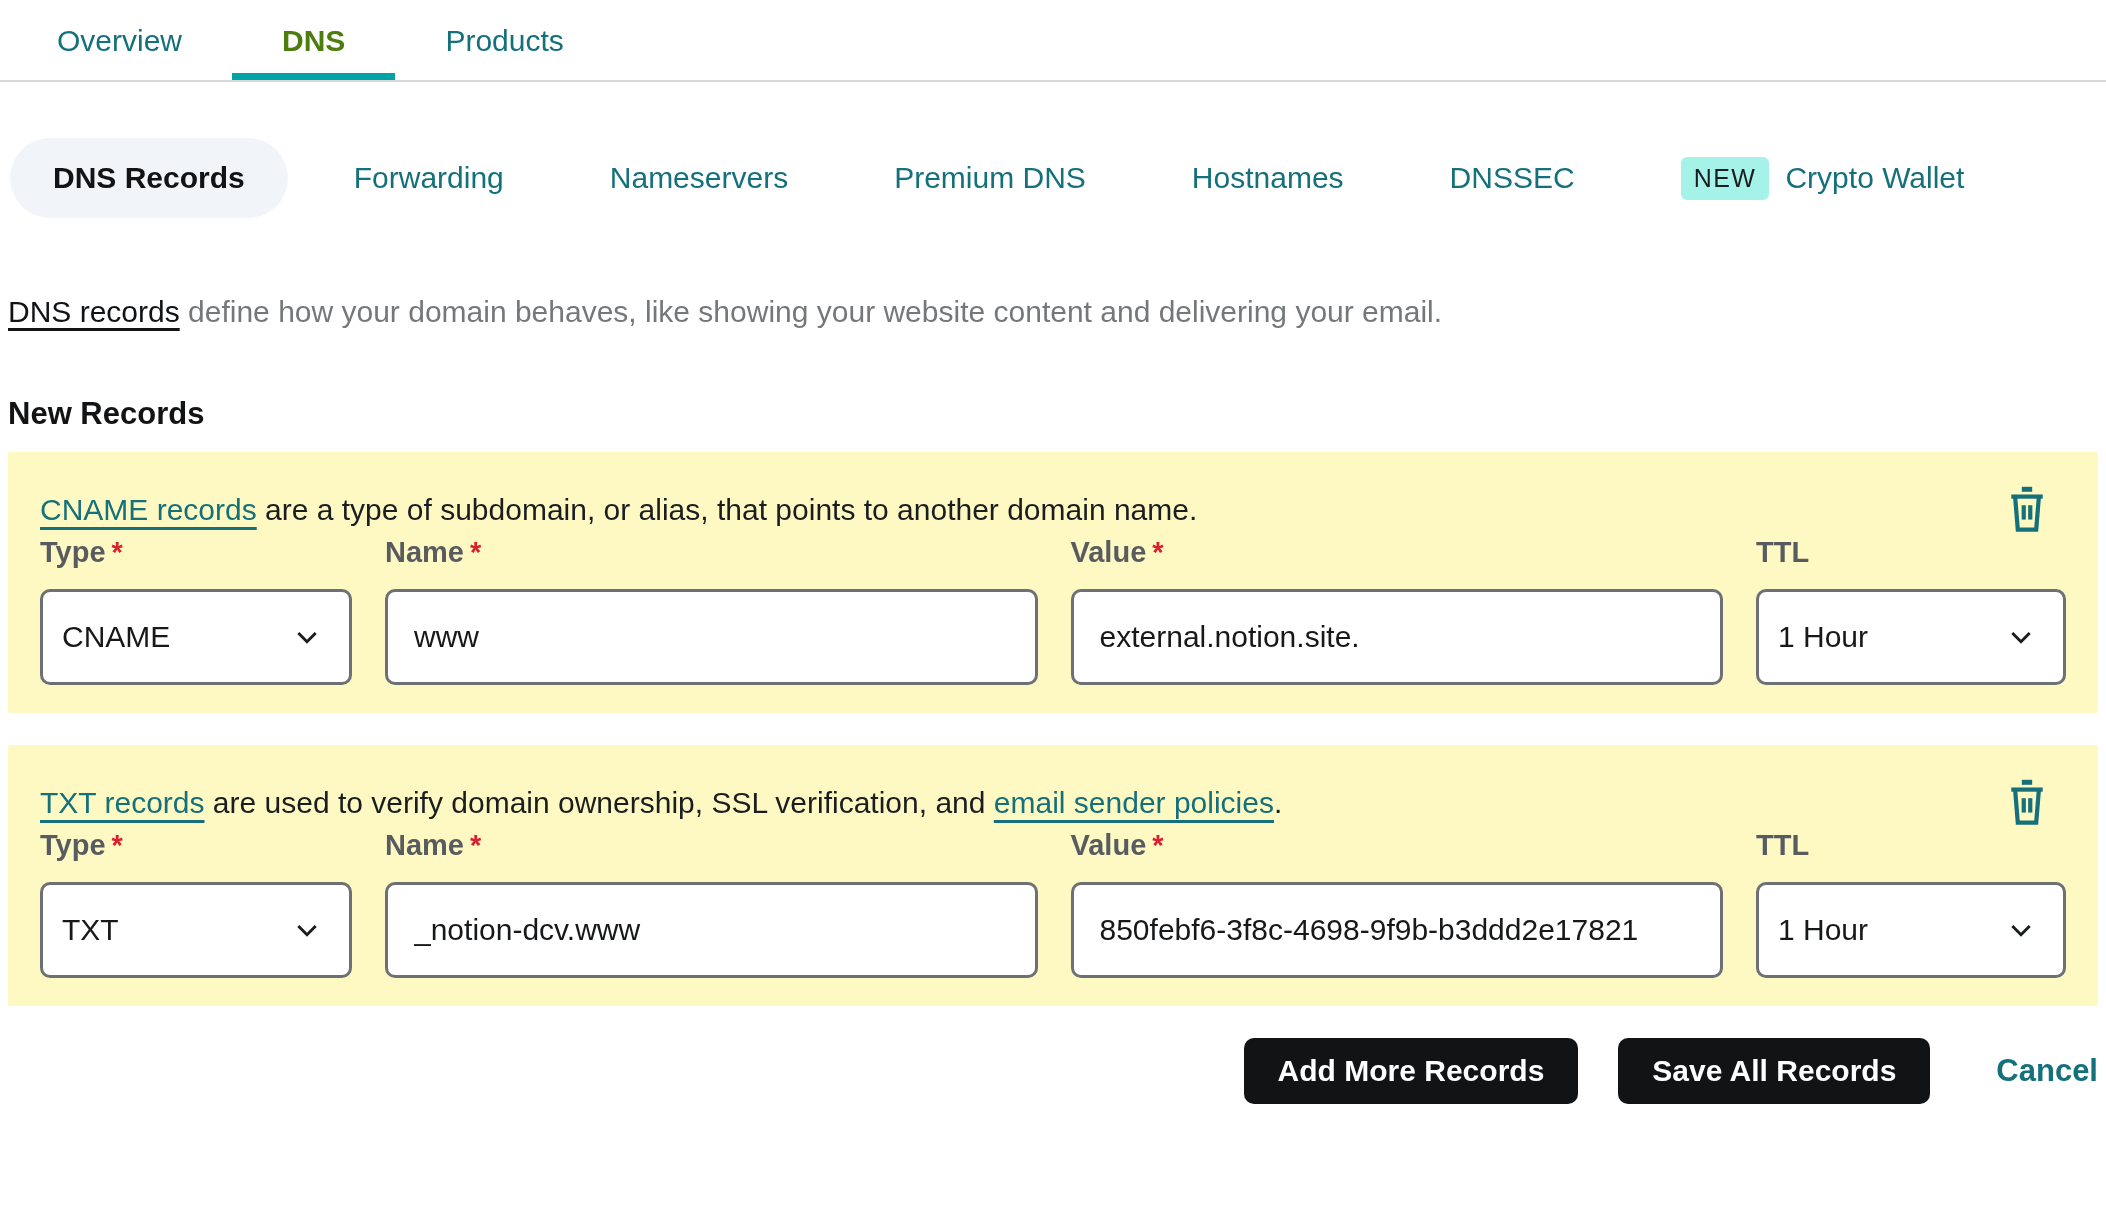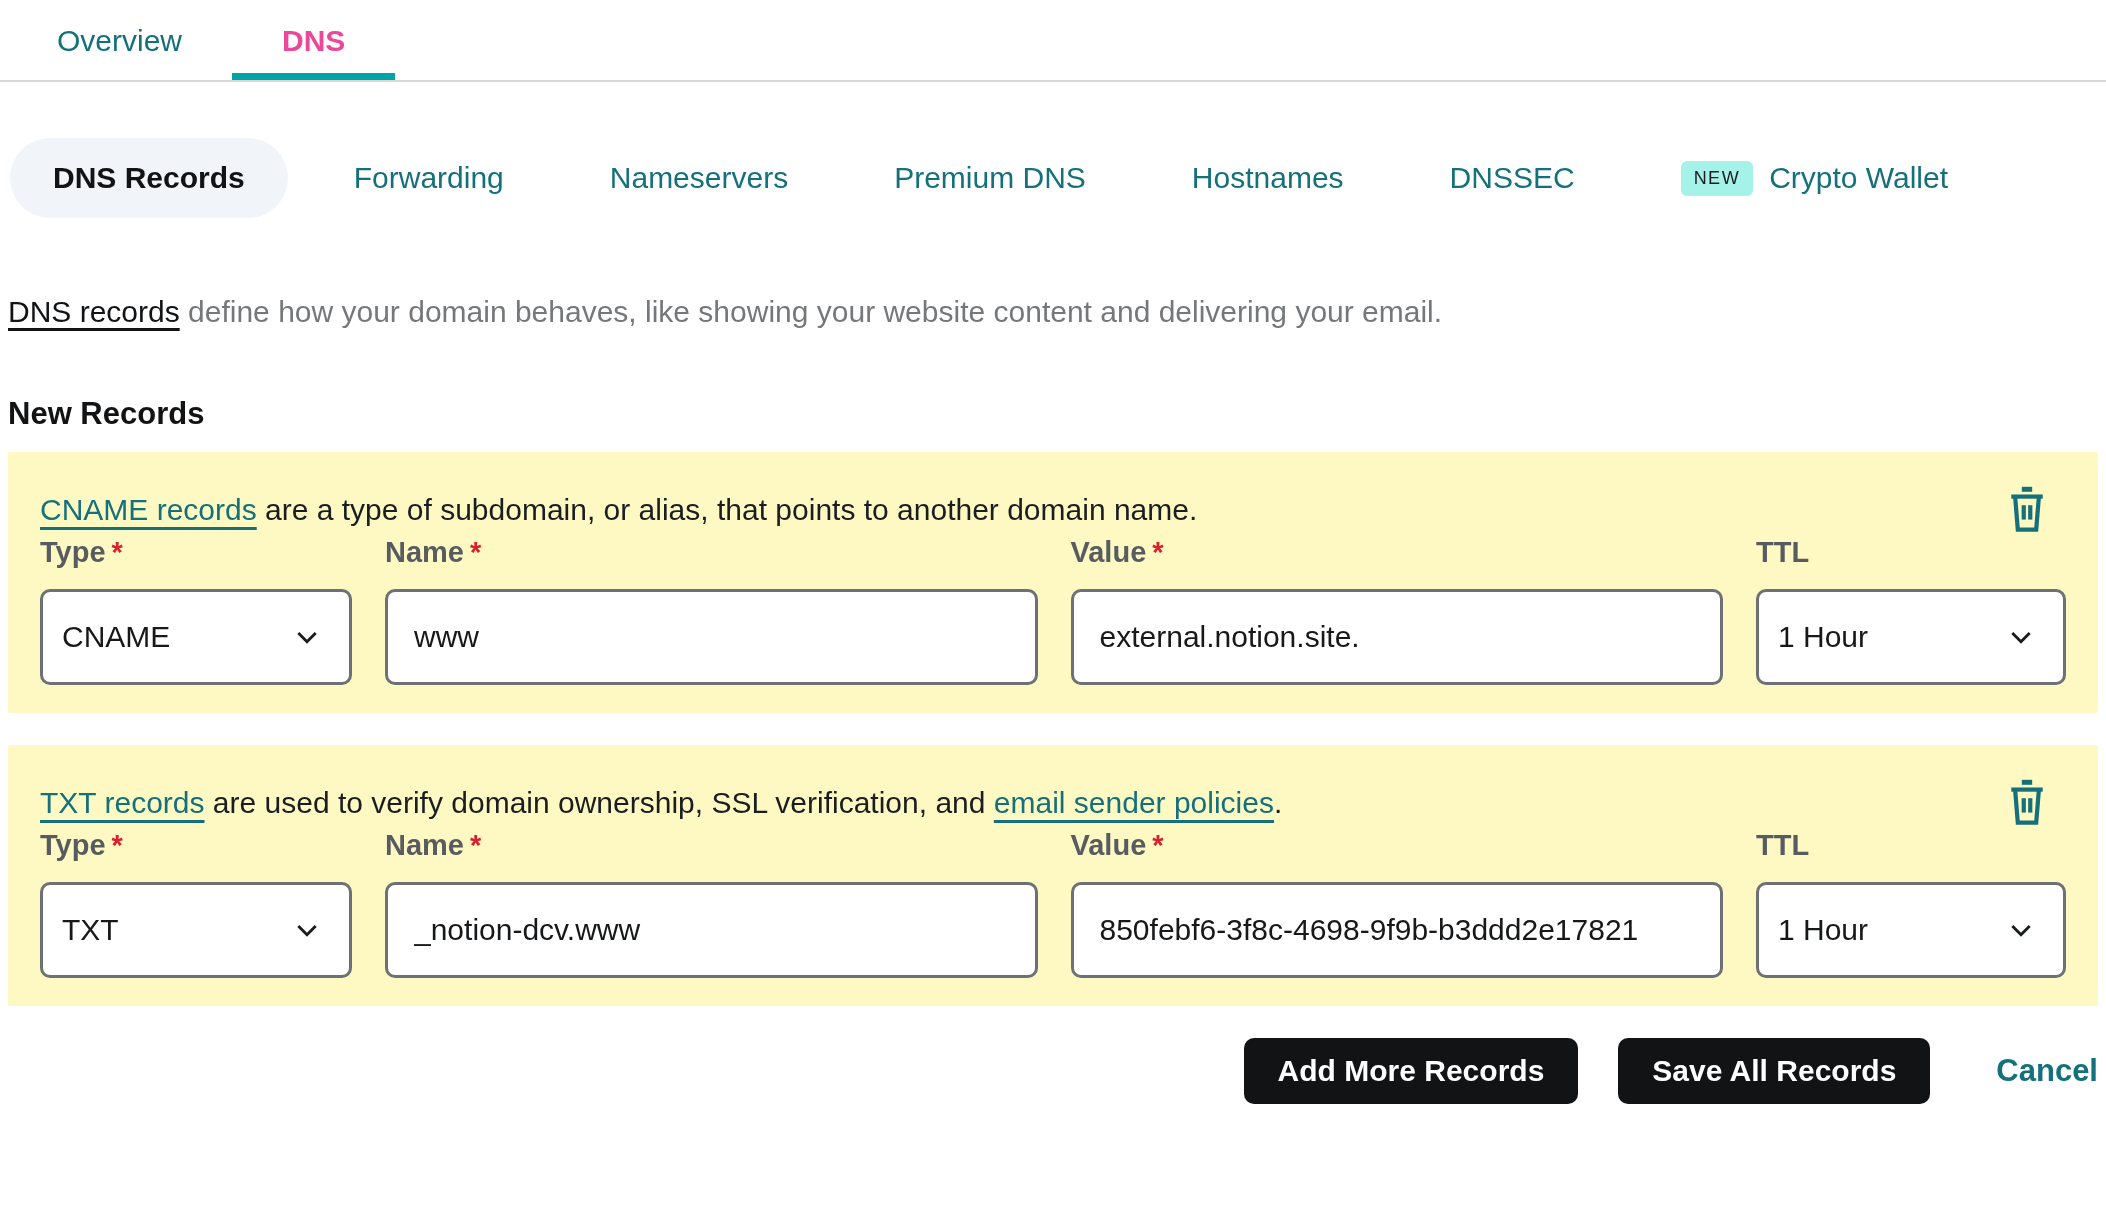--- a/index.html
+++ b/index.html
@@ -20,21 +20,21 @@
     padding-left: 7px;
   }
   .tab {
     font-size: 30px;
     color: #14707a;
     padding: 24px 50px 22px;
     cursor: pointer;
     white-space: nowrap;
   }
   .tab.active {
-    color: #ec4899;
+    color: #4d7c0f;
     font-weight: bold;
     box-shadow: inset 0 -7px 0 #00a4a6;
   }
 
   
   .subtabs {
     display: flex;
     align-items: center;
     margin: 56px 0 0 10px;
     gap: 26px;
@@ -51,21 +51,21 @@
   .subtab.active {
     background: #f1f4f9;
     border-radius: 44px;
     padding: 23px 43px;
     color: #111315;
     font-weight: bold;
   }
   .new-badge {
     background: #a5f2e9;
     color: #1a1d1f;
-    font-size: 18px;
+    font-size: 25px;
     padding: 7px 13px;
     border-radius: 6px;
     margin-right: 16px;
     letter-spacing: 1.5px;
   }
 
   
   .intro {
     margin: 74px 8px 0;
     font-size: 30px;
@@ -191,20 +191,21 @@
     cursor: pointer;
     text-decoration: none;
   }
 </style>
 </head>
 <body>
 
 <div class="tabbar">
   <div class="tab">Overview</div>
   <div class="tab active">DNS</div>
+  <div class="tab">Products</div>
 </div>
 
 <div class="subtabs">
   <div class="subtab active">DNS Records</div>
   <div class="subtab">Forwarding</div>
   <div class="subtab">Nameservers</div>
   <div class="subtab">Premium DNS</div>
   <div class="subtab">Hostnames</div>
   <div class="subtab">DNSSEC</div>
   <div class="subtab">

